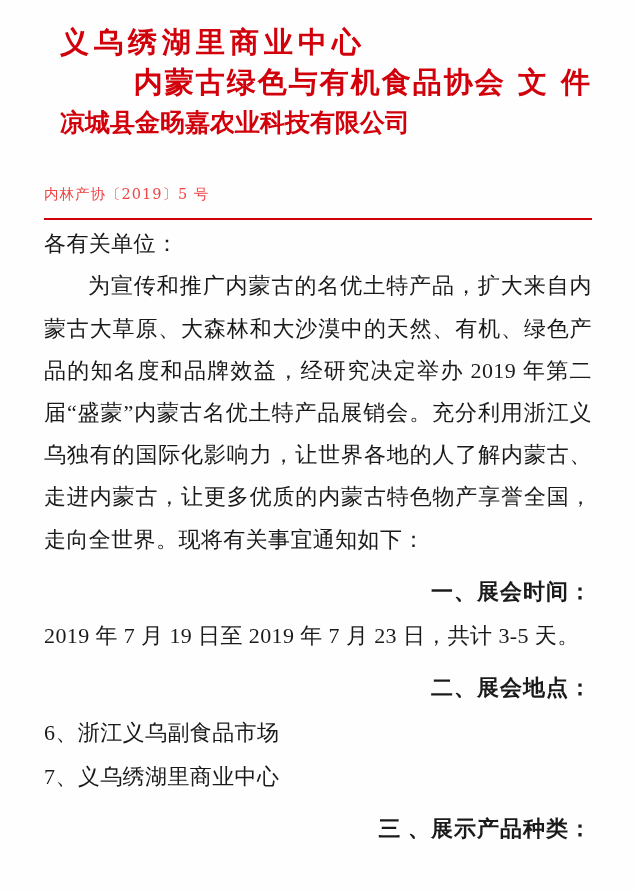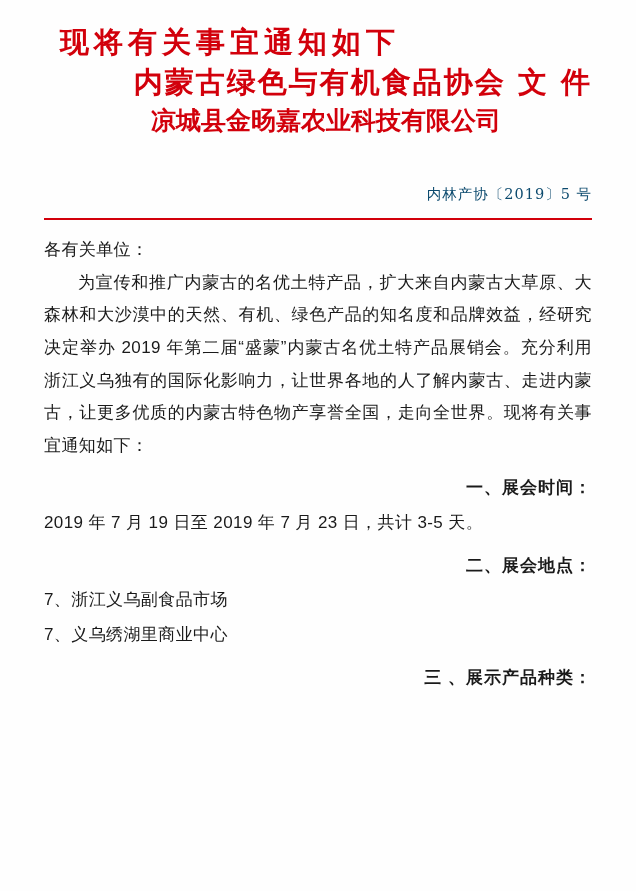--- a/index.html
+++ b/index.html
@@ -43,31 +43,30 @@
   }
   .mh2 {
     font-size: 29px;
     letter-spacing: 2px;
     text-align: right;
     padding-left: 16px;
   }
   .mh3 {
     font-size: 25px;
     letter-spacing: 0px;
-    text-align: center;
+    text-align: left;
     padding-left: 16px;
     margin-top: 4px;
-    font-family: Liberation Mono, monospace;
   }
 
   
   .docnum {
-    text-align: right;
+    text-align: left;
     font-size: 14.5px;
-    color: #0c4a6e;
+    color: #ef4444;
     margin-top: 44px;
     letter-spacing: 1px;
     font-family: "DejaVu Serif", "Liberation Serif", serif;
   }
 
   
   .red-rule {
     margin-top: 14px;
     height: 2.5px;
     background: #d2000b;
@@ -82,24 +81,24 @@
   .title-line {
     font-size: 20px;
     font-weight: bold;
     letter-spacing: 1px;
     line-height: 1.85;
     font-family: "DejaVu Serif", "Liberation Serif", serif;
   }
 
   
   .body-text {
-    margin-top: 14px;
-    font-size: 17px;
+    margin-top: 3px;
+    font-size: 22px;
     line-height: 1.92;
-    font-family: Liberation Sans, sans-serif;
+    font-family: Liberation Serif, serif;
     letter-spacing: 0.4px;
   }
   .salutation {
     margin-bottom: 0px;
   }
   .para {
     text-indent: 2em;
     text-align: justify;
     text-justify: inter-ideograph;
   }
@@ -114,37 +113,37 @@
     text-indent: 0em;
     margin-top: 2px;
   }
 </style>
 </head>
 <body>
 
 <div class="page">
 
   <div class="masthead">
-    <div class="masthead-line mh1">现将有关事宜通知如下</div>
+    <div class="masthead-line mh1">义乌绣湖里商业中心</div>
     <div class="masthead-line mh2">内蒙古绿色与有机食品协会  文 件</div>
     <div class="masthead-line mh3">凉城县金旸嘉农业科技有限公司</div>
   </div>
 
   <div class="docnum">内林产协〔2019〕5 号</div>
 
   <div class="red-rule"></div>
 
 
   <div class="body-text">
     <div class="salutation">各有关单位：</div>
     <div class="para">为宣传和推广内蒙古的名优土特产品，扩大来自内蒙古大草原、大森林和大沙漠中的天然、有机、绿色产品的知名度和品牌效益，经研究决定举办 2019 年第二届“盛蒙”内蒙古名优土特产品展销会。充分利用浙江义乌独有的国际化影响力，让世界各地的人了解内蒙古、走进内蒙古，让更多优质的内蒙古特色物产享誉全国，走向全世界。现将有关事宜通知如下：</div>
 
     <div class="section-head">一、展会时间：</div>
     <div class="para section-item">2019 年 7 月 19 日至 2019 年 7 月 23 日，共计 3-5 天。</div>
 
     <div class="section-head">二、展会地点：</div>
-    <div class="para section-item">7、浙江义乌副食品市场</div>
+    <div class="para section-item">6、浙江义乌副食品市场</div>
     <div class="para section-item">7、义乌绣湖里商业中心</div>
 
     <div class="section-head">三 、展示产品种类：</div>
   </div>
 
 </div>
 
 </body></html>

